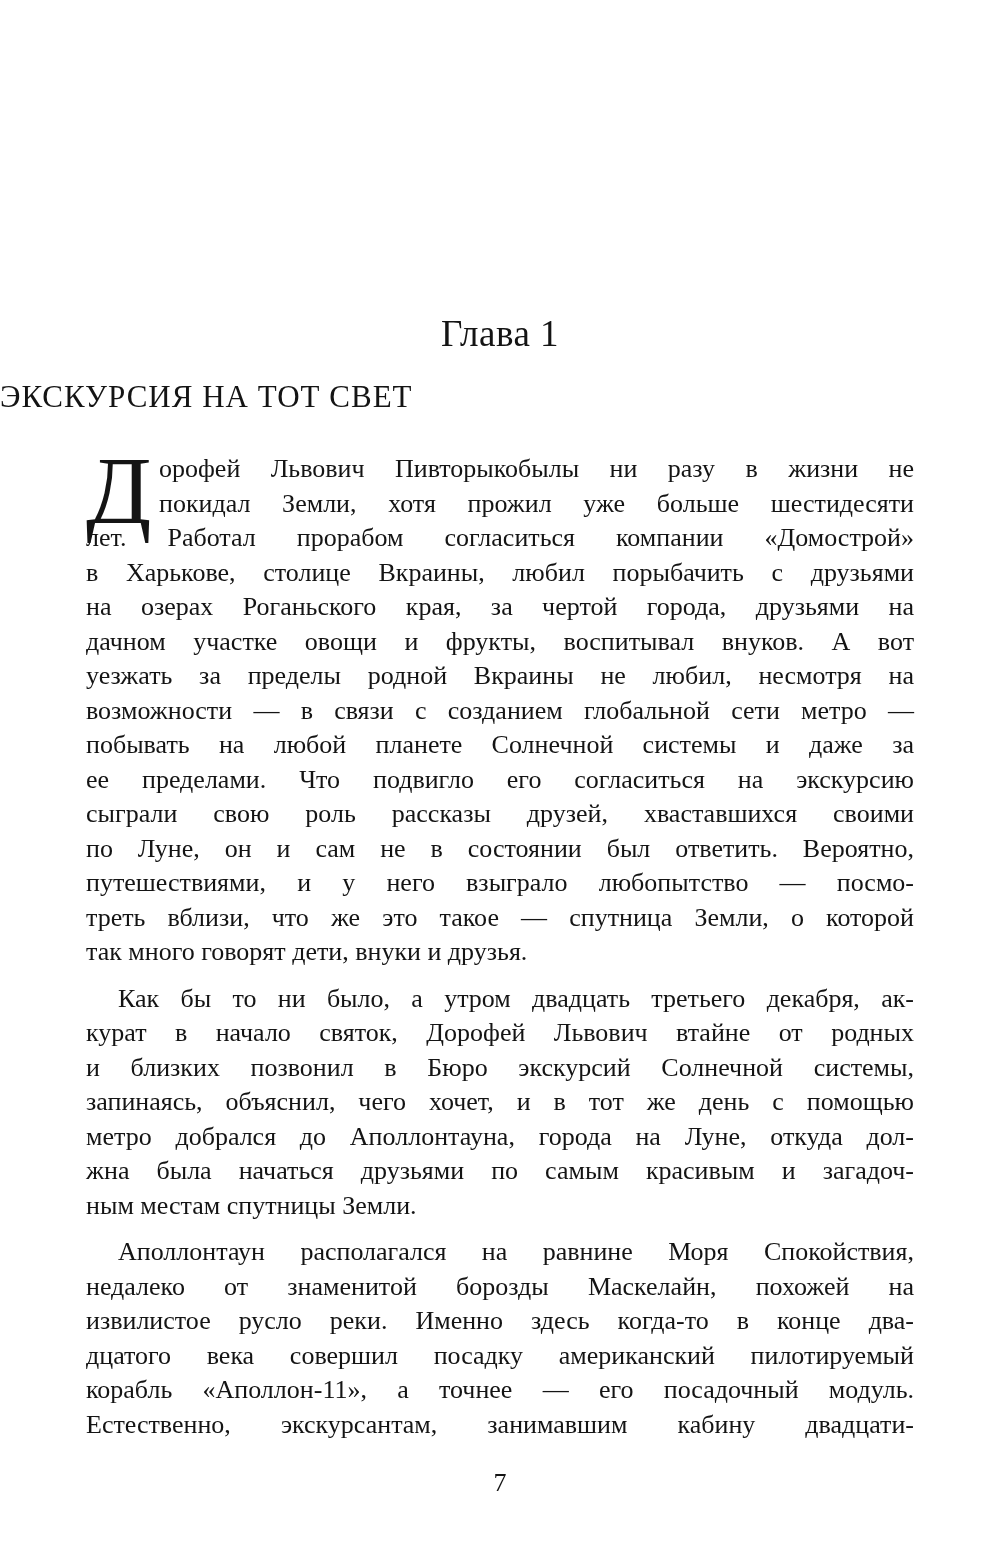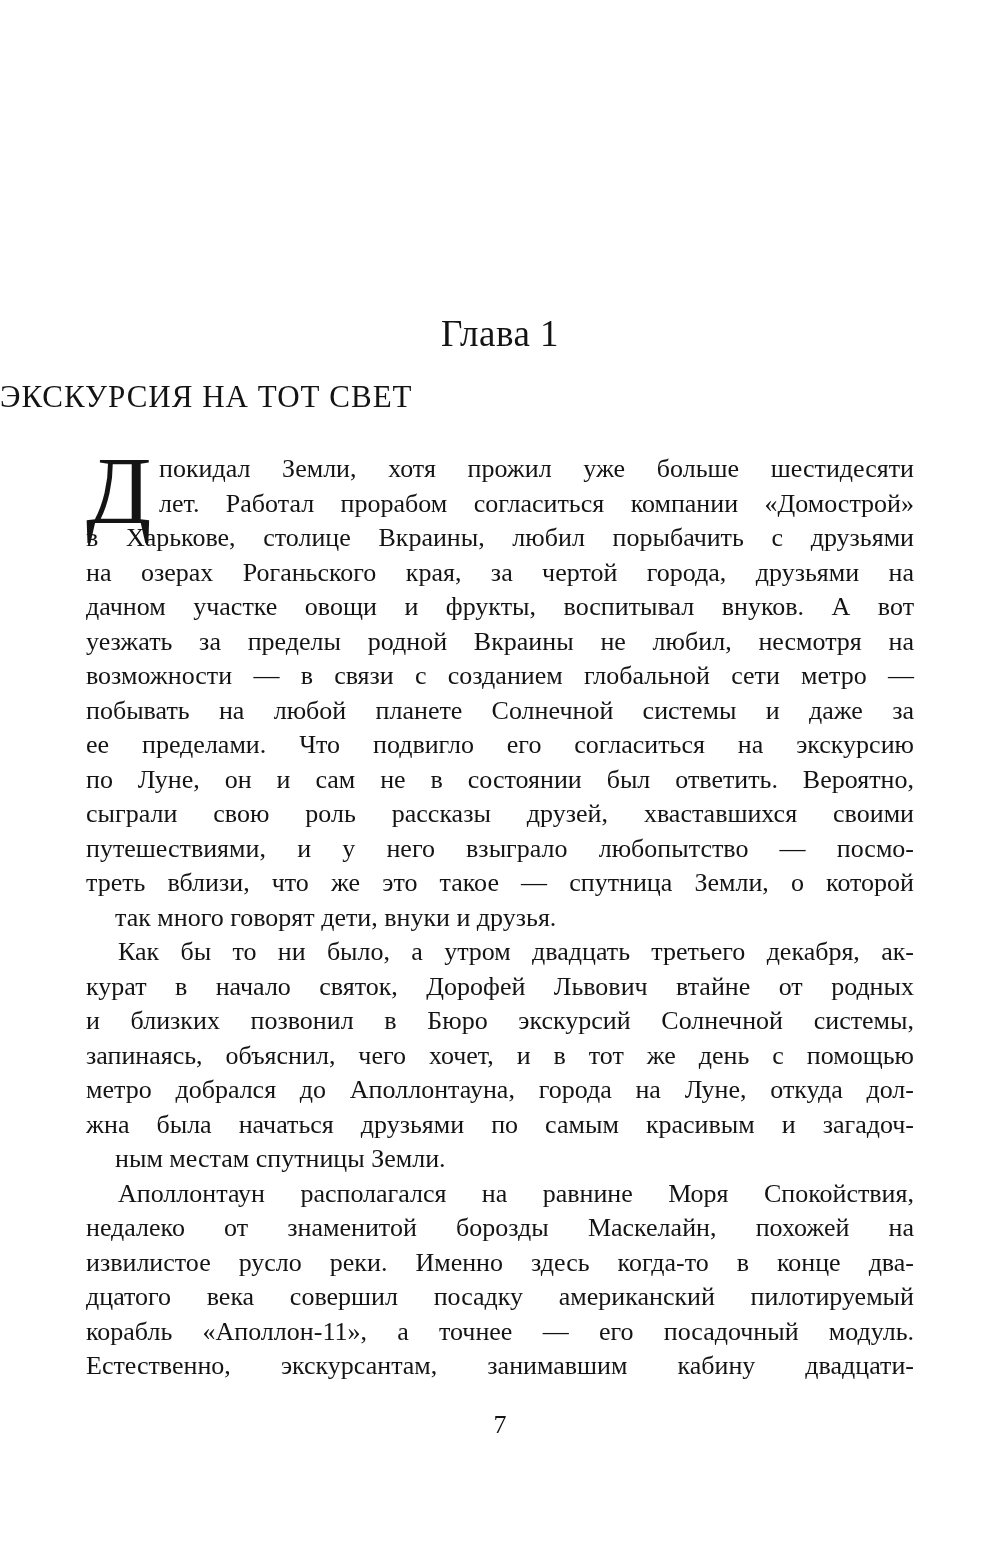--- a/index.html
+++ b/index.html
@@ -46,22 +46,22 @@
     line-height: 34.5px;
   }
   .paragraph { margin: 0; }
   .line {
     text-align: justify;
     text-align-last: justify;
     white-space: normal;
     height: 34.5px;
     overflow: visible;
   }
-  .line.last { text-align-last: left; margin-left: 29px; }
-  .line.first { text-indent: 32px; }
+  .line.last { text-align-last: left; }
+  .line.first { text-indent: 32px; margin-top: 12px; }
   .drop-cap {
     float: left;
     width: 64px;
     height: 69px;
     font-size: 96px;
     line-height: 78px;
     margin-right: 9px;
     text-align: left;
     overflow: visible;
   }
@@ -75,31 +75,32 @@
 </head>
 <body>
 
 <div class="book-page">
   <h1 class="chapter-heading">Глава 1</h1>
   <h2 class="chapter-title">ЭКСКУРСИЯ НА ТОТ СВЕТ</h2>
 
   <div class="body-text">
       <div class="paragraph">
         <span class="drop-cap">Д</span>
+        <div class="line">орофей Львович Пивторыкобылы ни разу в жизни не</div>
         <div class="line">покидал Земли, хотя прожил уже больше шестидесяти</div>
         <div class="line">лет. Работал прорабом согласиться компании «Домострой»</div>
         <div class="line">в Харькове, столице Вкраины, любил порыбачить с друзьями</div>
         <div class="line">на озерах Роганьского края, за чертой города, друзьями на</div>
         <div class="line">дачном участке овощи и фрукты, воспитывал внуков. А вот</div>
         <div class="line">уезжать за пределы родной Вкраины не любил, несмотря на</div>
         <div class="line">возможности — в связи с созданием глобальной сети метро —</div>
         <div class="line">побывать на любой планете Солнечной системы и даже за</div>
         <div class="line">ее пределами. Что подвигло его согласиться на экскурсию</div>
+        <div class="line">сыграли свою роль рассказы друзей, хваставшихся своими</div>
         <div class="line">по Луне, он и сам не в состоянии был ответить. Вероятно,</div>
-        <div class="line">сыграли свою роль рассказы друзей, хваставшихся своими</div>
         <div class="line">путешествиями, и у него взыграло любопытство — посмо-</div>
         <div class="line">треть вблизи, что же это такое — спутница Земли, о которой</div>
         <div class="line last">так много говорят дети, внуки и друзья.</div>
       </div>
       <div class="paragraph">
         <div class="line first">Как бы то ни было, а утром двадцать третьего декабря, ак-</div>
         <div class="line">курат в начало святок, Дорофей Львович втайне от родных</div>
         <div class="line">и близких позвонил в Бюро экскурсий Солнечной системы,</div>
         <div class="line">запинаясь, объяснил, чего хочет, и в тот же день с помощью</div>
         <div class="line">метро добрался до Аполлонтауна, города на Луне, откуда дол-</div>

